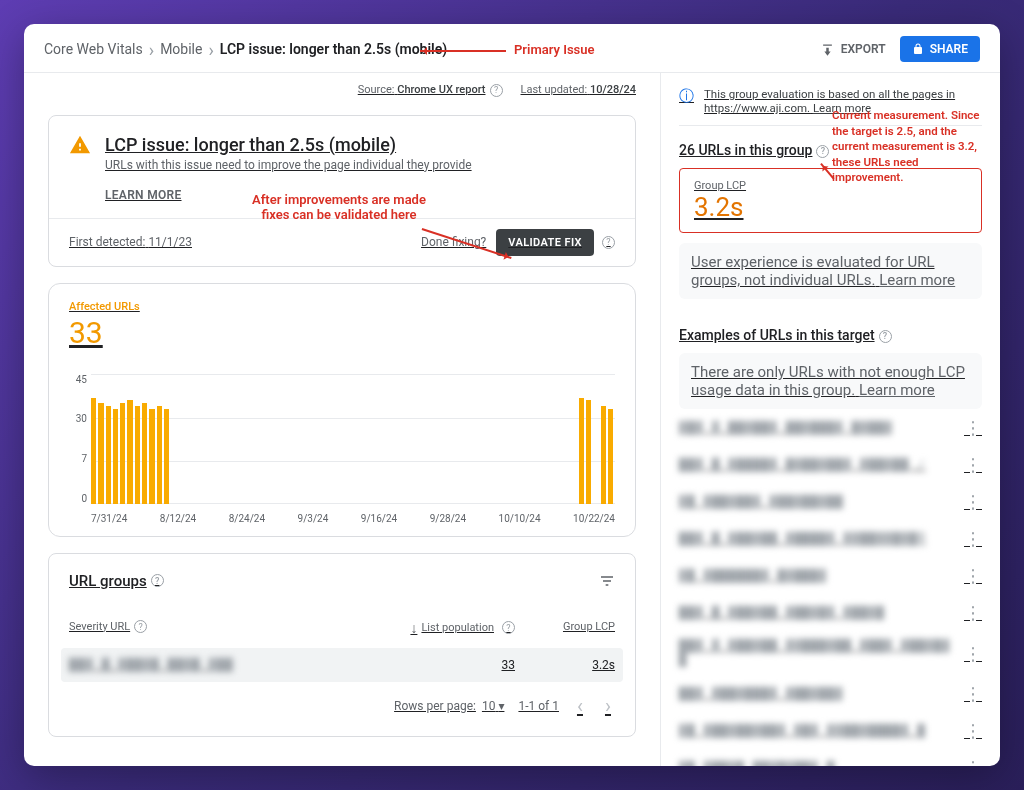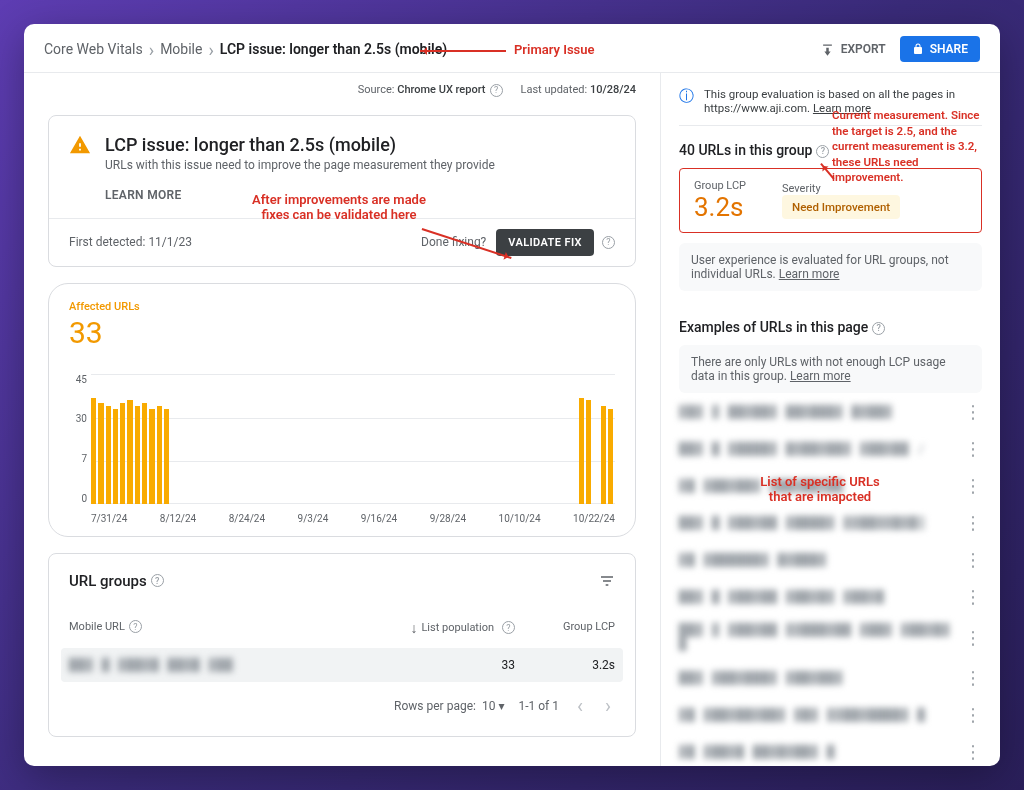--- a/index.html
+++ b/index.html
@@ -30,39 +30,39 @@
   .breadcrumb { display: flex; align-items: center; gap: 6px; font-size: 14px; color: #5f6368; }
   .breadcrumb .crumb { cursor: pointer; }
   .breadcrumb .crumb.current { font-weight: 600; color: #202124; }
   .breadcrumb .chev { color: #9aa0a6; font-size: 18px; }
   .spacer { flex: 1; }
   .export { display:flex; align-items:center; gap:6px; font-size:12px; font-weight:600; color:#5f6368; cursor:pointer; margin-right:14px;}
   .share-btn {
     background:#1a73e8; color:#fff; font-size:12px; font-weight:600;
     padding:6px 12px; border-radius:4px; display:flex; align-items:center; gap:6px; cursor:pointer;
   }
-  .main { flex:1; display:flex; overflow:hidden; }
+  .main { flex:1; display:flex; overflow:hidden;text-decoration:underline; }
   .left { flex:1; overflow-y:auto; padding: 0 0 20px 0; }
   .right { width:340px; border-left:1px solid #e8eaed; overflow-y:auto; padding:0 18px 20px; }
   .meta-row { display:flex; justify-content:flex-end; gap:18px; padding:10px 24px 8px; font-size:11px; color:#5f6368;}
   .meta-row span b { font-weight:500; color:#3c4043;}
   .help { display:inline-flex; width:13px; height:13px; border:1px solid #9aa0a6; border-radius:50%; font-size:9px; align-items:center; justify-content:center; color:#9aa0a6; margin-left:4px; vertical-align:middle;}
   .card {
     border:1px solid #dadce0; border-radius:8px; margin:10px 24px 0; padding:18px 20px 0;
     background:#fff;
   }
   .issue-header { display:flex; gap:14px; align-items:flex-start; }
   .warn-icon { color:#f29900; font-size:22px; }
   .issue-title { font-size:18px; font-weight:500; color:#202124; }
   .issue-sub { font-size:12px; color:#5f6368; margin-top:3px; }
   .learn-more-btn { font-size:12px; font-weight:600; color:#5f6368; letter-spacing:.3px; margin:16px 0 0 36px; cursor:pointer; }
   .card-foot { border-top:1px solid #e8eaed; margin:16px -20px 0; padding:10px 20px; display:flex; align-items:center; font-size:12px; color:#5f6368;}
   .validate-btn { background:#3c4043; color:#fff; font-size:11px; font-weight:600; padding:7px 12px; border-radius:4px; letter-spacing:.4px; cursor:pointer; margin-left:10px;}
   .aff-card {
-    border:1px solid #dadce0; border-radius:20px; margin:16px 24px 0; padding:16px 20px 12px; background:#fff;
+    border:1px solid #dadce0; border-radius:12px; margin:16px 24px 0; padding:16px 20px 12px; background:#fff;
   }
   .aff-label { font-size:11px; color:#f29900; font-weight:500;}
   .aff-count { font-size:30px; color:#f29900; font-weight:400; margin-top:2px;}
   .chart { margin-top:24px; position:relative; height:150px; }
   .ylabels { position:absolute; left:0; top:0; bottom:20px; width:18px; display:flex; flex-direction:column; justify-content:space-between; font-size:10px; color:#5f6368; text-align:right;}
   .plot { position:absolute; left:22px; right:0; top:0; bottom:20px; border-top:1px solid #e8eaed;}
   .gridline { position:absolute; left:0; right:0; border-top:1px solid #e8eaed;}
   .bars { position:absolute; left:0; right:0; bottom:0; top:0; display:flex; align-items:flex-end;}
   .bar { width:6px; background:#f9ab00; margin-right:2px;}
   .xlabels { position:absolute; left:22px; right:0; bottom:0; display:flex; justify-content:space-between; font-size:10px; color:#5f6368;}
@@ -80,21 +80,21 @@
   .chev-btn { color:#bdc1c6; font-size:20px; cursor:pointer; padding:0 4px;}
   
   .info-row { display:flex; gap:10px; padding:14px 0 10px; font-size:11.5px; color:#3c4043; border-bottom:1px solid #e8eaed;}
   .info-row .info-icon { color:#1a73e8; font-size:15px;}
   .info-row a { text-decoration:underline; color:#3c4043;}
   .sec-title { font-size:14px; font-weight:500; margin:16px 0 10px; }
   .metric-box { border:1.5px solid #d93025; border-radius:4px; padding:10px 14px; display:flex; gap:36px; align-items:center;}
   .metric-label { font-size:11px; color:#5f6368;}
   .metric-val { font-size:26px; color:#e37400; font-weight:400;}
   .badge-need { background:#fef7e0; color:#b06000; font-size:11.5px; padding:5px 10px; border-radius:4px; font-weight:500;}
-  .note { background:#f8f9fa; border-radius:6px; padding:10px 12px; font-size:12px; color:#5f6368; margin-top:10px;}
+  .note { background:#f8f9fa; border-radius:6px; padding:10px 12px; font-size:15px; color:#5f6368; margin-top:10px;}
   .url-item { display:flex; align-items:center; padding:8px 0; font-size:12px;}
   .url-item .dots { color:#9aa0a6; font-size:18px; margin-left:auto; cursor:pointer;}
   
   .anno { position:absolute; color:#d93025; font-weight:600; font-size:13px; pointer-events:none;}
   .anno-line { position:absolute; background:#d93025; height:1.5px; pointer-events:none;}
   .anno-line::after { content:''; position:absolute; right:-1px; top:-3px; border:4px solid transparent; border-left-color:#d93025;}
   .anno-line.rev::after { left:-1px; right:auto; border-left-color:transparent; border-right-color:#d93025;}
   .anno-sm { font-size:11.5px; line-height:1.35;}
 </style>
 </head>
@@ -135,21 +135,21 @@
 
       <div class="card" style="position:relative;">
         <div class="issue-header">
           <span class="warn-icon">
             <svg width="22" height="22" viewBox="0 0 24 24" fill="#f29900">
                 <path d="M1 21h22L12 2 1 21zm12-3h-2v-2h2v2zm0-4h-2v-4h2v4z"></path>
               </svg>
           </span>
           <div>
             <div class="issue-title">LCP issue: longer than 2.5s (mobile)</div>
-            <div class="issue-sub">URLs with this issue need to improve the page measurement they provide</div>
+            <div class="issue-sub">URLs with this issue need to improve the page individual they provide</div>
           </div>
         </div>
         <div class="learn-more-btn">LEARN MORE</div>
         <div class="card-foot">
           <span><span>First detected:</span> <span>11/1/23</span></span>
           <div class="spacer"></div>
           <span>Done fixing?</span>
           <span class="validate-btn">VALIDATE FIX</span>
           <span class="help" style="margin-left:8px;">?</span>
         </div>
@@ -260,21 +260,21 @@
       <div class="groups-card">
         <div class="groups-head">
           <span>URL groups</span>
           <span class="help">?</span>
           <div class="spacer"></div>
           <svg class="filter-icon" viewBox="0 0 24 24" fill="#5f6368">
               <path d="M3 5h18v2H3zm3 6h12v2H6zm4 6h4v2h-4z"></path>
             </svg>
         </div>
         <div class="tbl-head">
-          <div class="col-url"><span>Mobile URL</span><span class="help">?</span></div>
+          <div class="col-url"><span>Severity URL</span><span class="help">?</span></div>
           <div class="col-pop">
               <span style="font-size:14px;">↓</span>
               <span>List population</span>
               <span class="help">?</span>
             </div>
           <div class="col-lcp">Group LCP</div>
         </div>
         <div class="tbl-row">
           <div class="col-url blur">██▓ █ ▓██▓█ ██▓█ ▓██</div>
           <div class="col-pop">33</div>
@@ -290,34 +290,30 @@
           <span class="chev-btn">›</span>
         </div>
       </div>
     </div>
 
     <div class="right" style="position:relative;">
       <div class="info-row">
         <span class="info-icon">ⓘ</span>
         <div><span>This group evaluation is based on all the pages in https://www.aji.com.</span> <a>Learn more</a></div>
       </div>
-      <div class="sec-title"><span>40 URLs in this group</span><span class="help">?</span></div>
+      <div class="sec-title"><span>26 URLs in this group</span><span class="help">?</span></div>
       <div class="metric-box">
         <div>
           <div class="metric-label">Group LCP</div>
           <div class="metric-val">3.2s</div>
         </div>
-        <div>
-          <div class="metric-label">Severity</div>
-          <div class="badge-need">Need Improvement</div>
-        </div>
       </div>
       <div class="note"><span>User experience is evaluated for URL groups, not individual URLs.</span> <a style="text-decoration:underline;">Learn more</a></div>
 
-      <div class="sec-title" style="margin-top:28px;"><span>Examples of URLs in this page</span><span class="help">?</span></div>
+      <div class="sec-title" style="margin-top:28px;"><span>Examples of URLs in this target</span><span class="help">?</span></div>
       <div class="note"><span>There are only URLs with not enough LCP usage data in this group.</span> <a style="text-decoration:underline;">Learn more</a></div>
       <div id="url-list">
           <div class="url-item">
             <span class="blur">▓█▓ ▓ ██▓██▓ ██▓███▓ █▓██▓</span>
             <span class="dots">⋮</span>
           </div>
           <div class="url-item">
             <span class="blur">██▓ █ ▓████▓ █▓██▓██▓ ▓██▓██ /</span>
             <span class="dots">⋮</span>
           </div>
@@ -360,15 +356,13 @@
   <div class="anno" style="top:18px; left:490px;">Primary Issue</div>
   <div class="anno-line rev" style="top:26px; left:396px; width:86px;"></div>
 
   <div class="anno" style="top:168px; left:228px; text-align:center; white-space:pre-line;">After improvements are made
 fixes can be validated here</div>
   <div class="anno-line" style="top:204px; left:398px; width:94px; transform:rotate(18deg); transform-origin:left;"></div>
 
   <div class="anno anno-sm" style="top:84px; left:808px; width:155px;">Current measurement. Since the target is 2.5, and the current measurement is 3.2, these URLs need improvement.</div>
   <div class="anno-line rev" style="top:154px; left:790px; width:20px; transform:rotate(50deg); transform-origin:right;"></div>
 
-  <div class="anno" style="top:450px; left:686px; text-align:center; white-space:pre-line; width:220px;">List of specific URLs
-that are imapcted</div>
 </div>
 
 </body></html>

